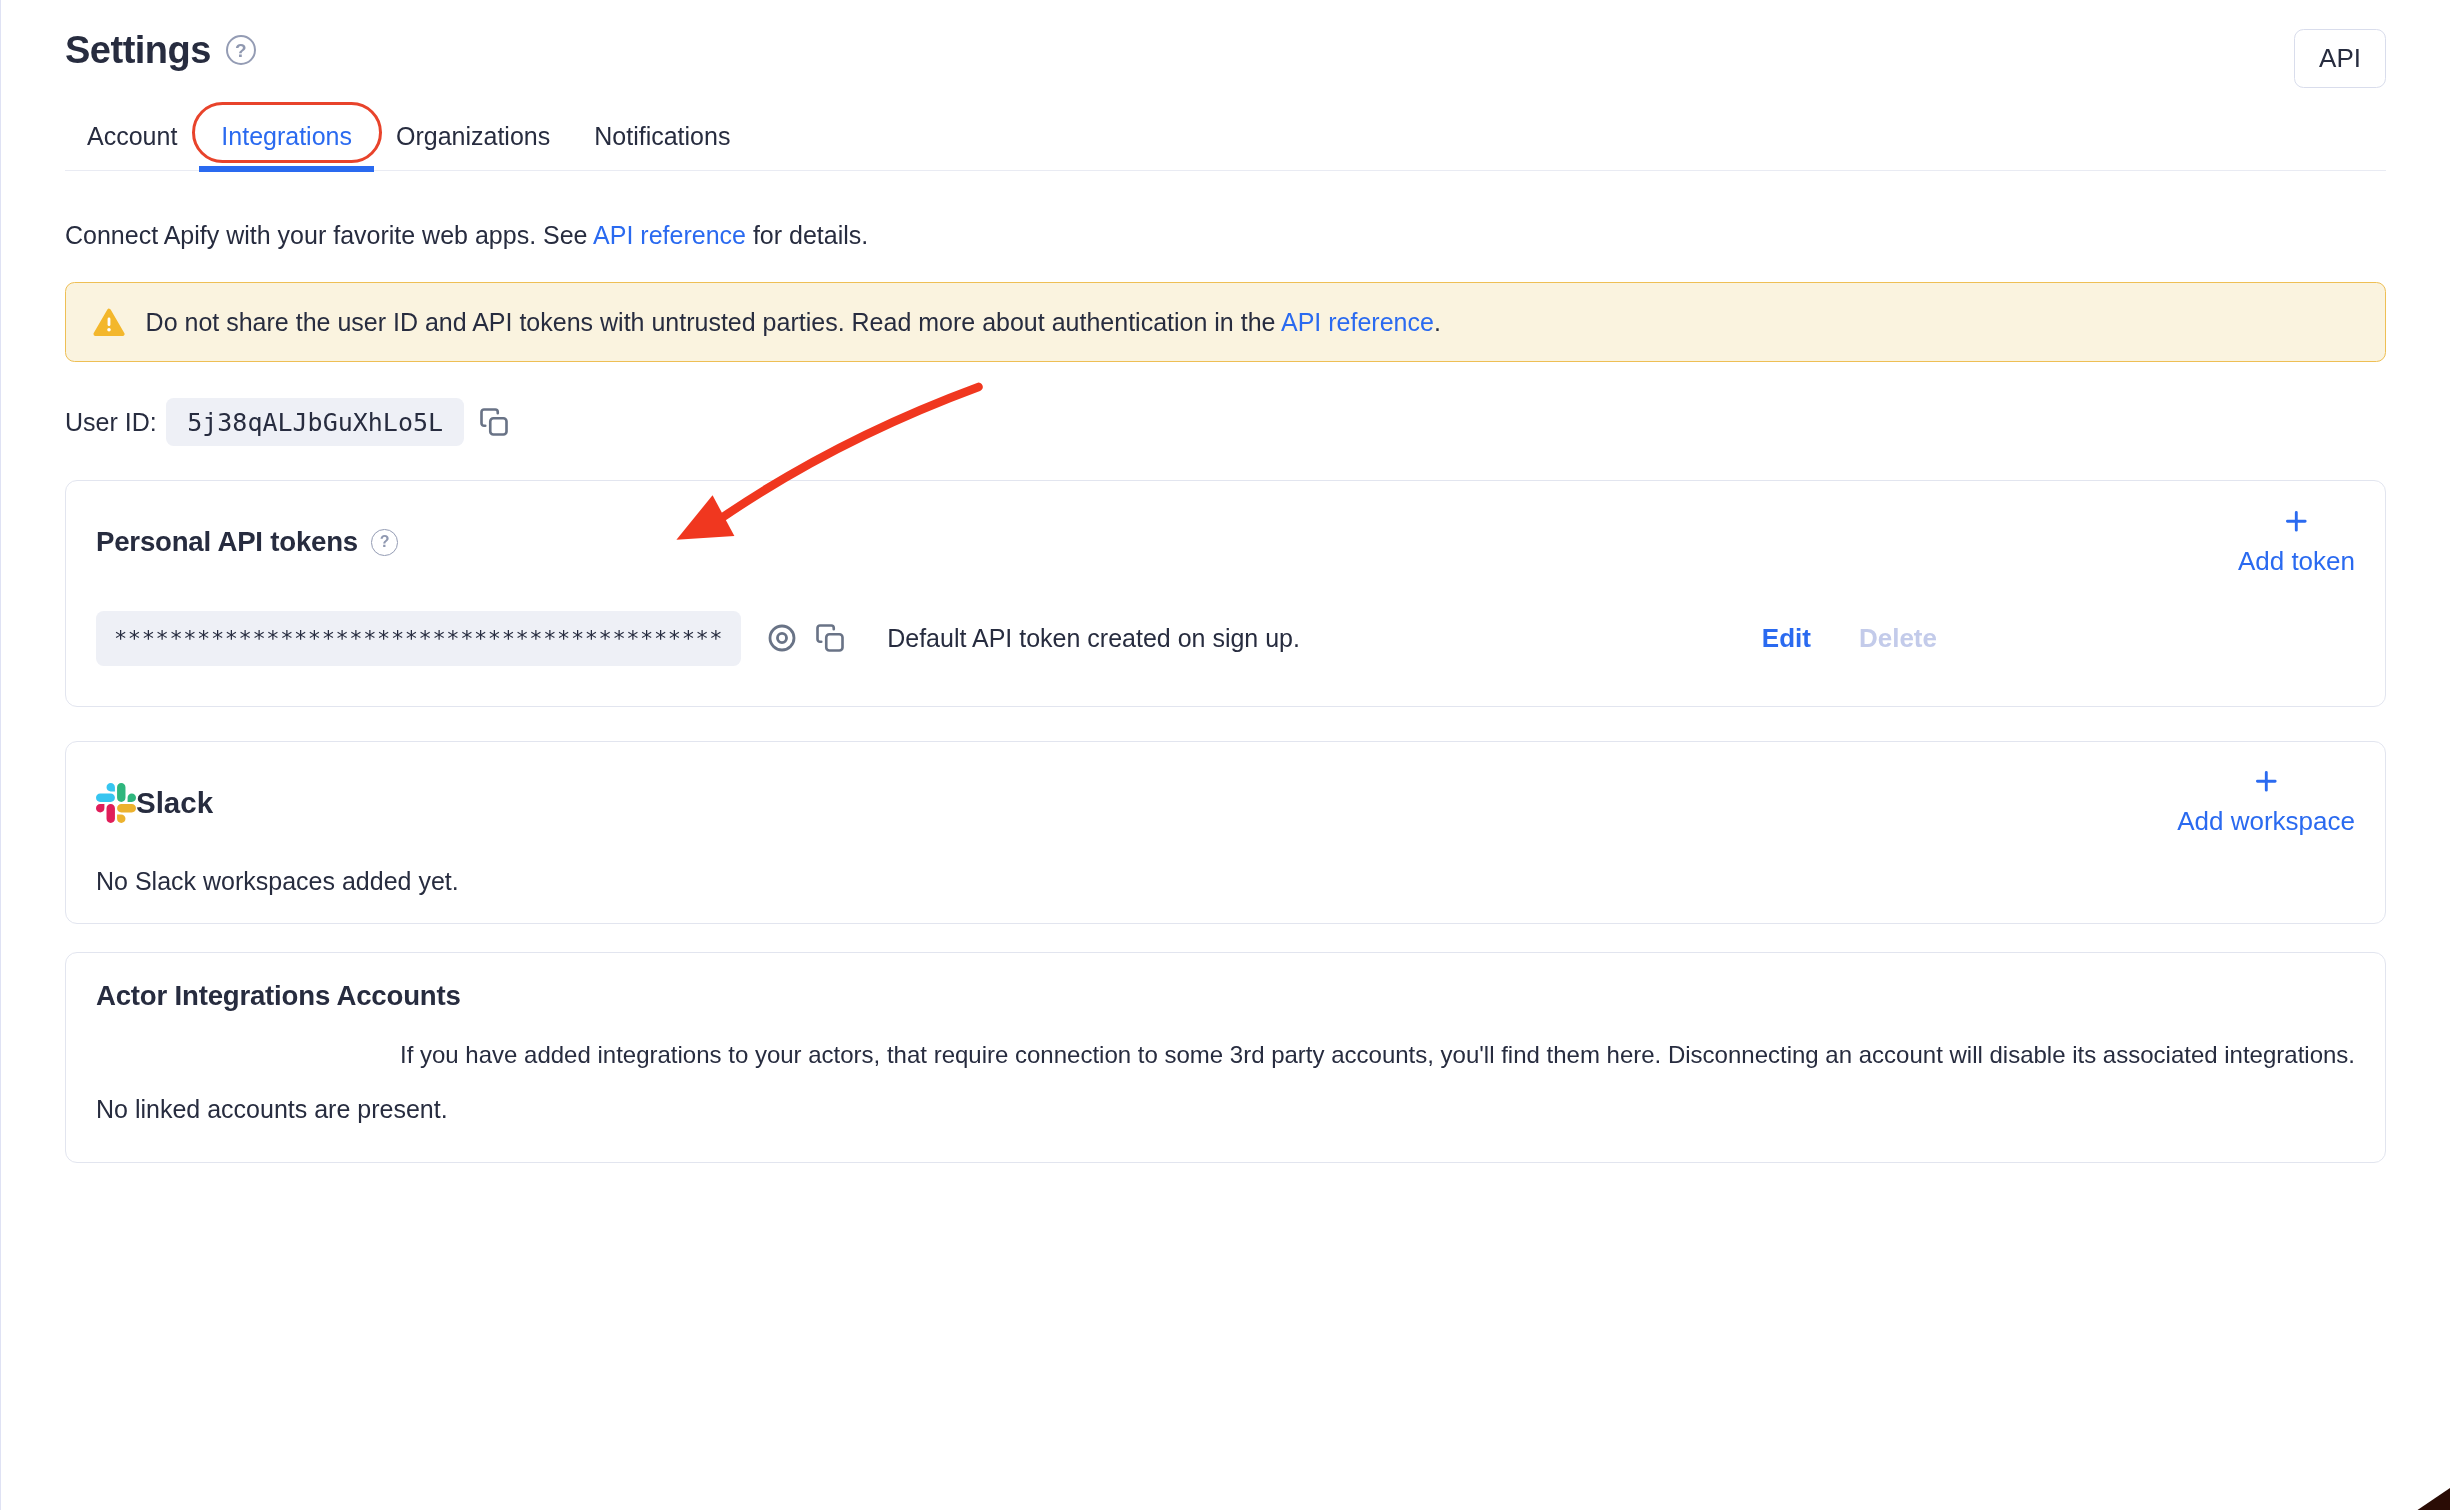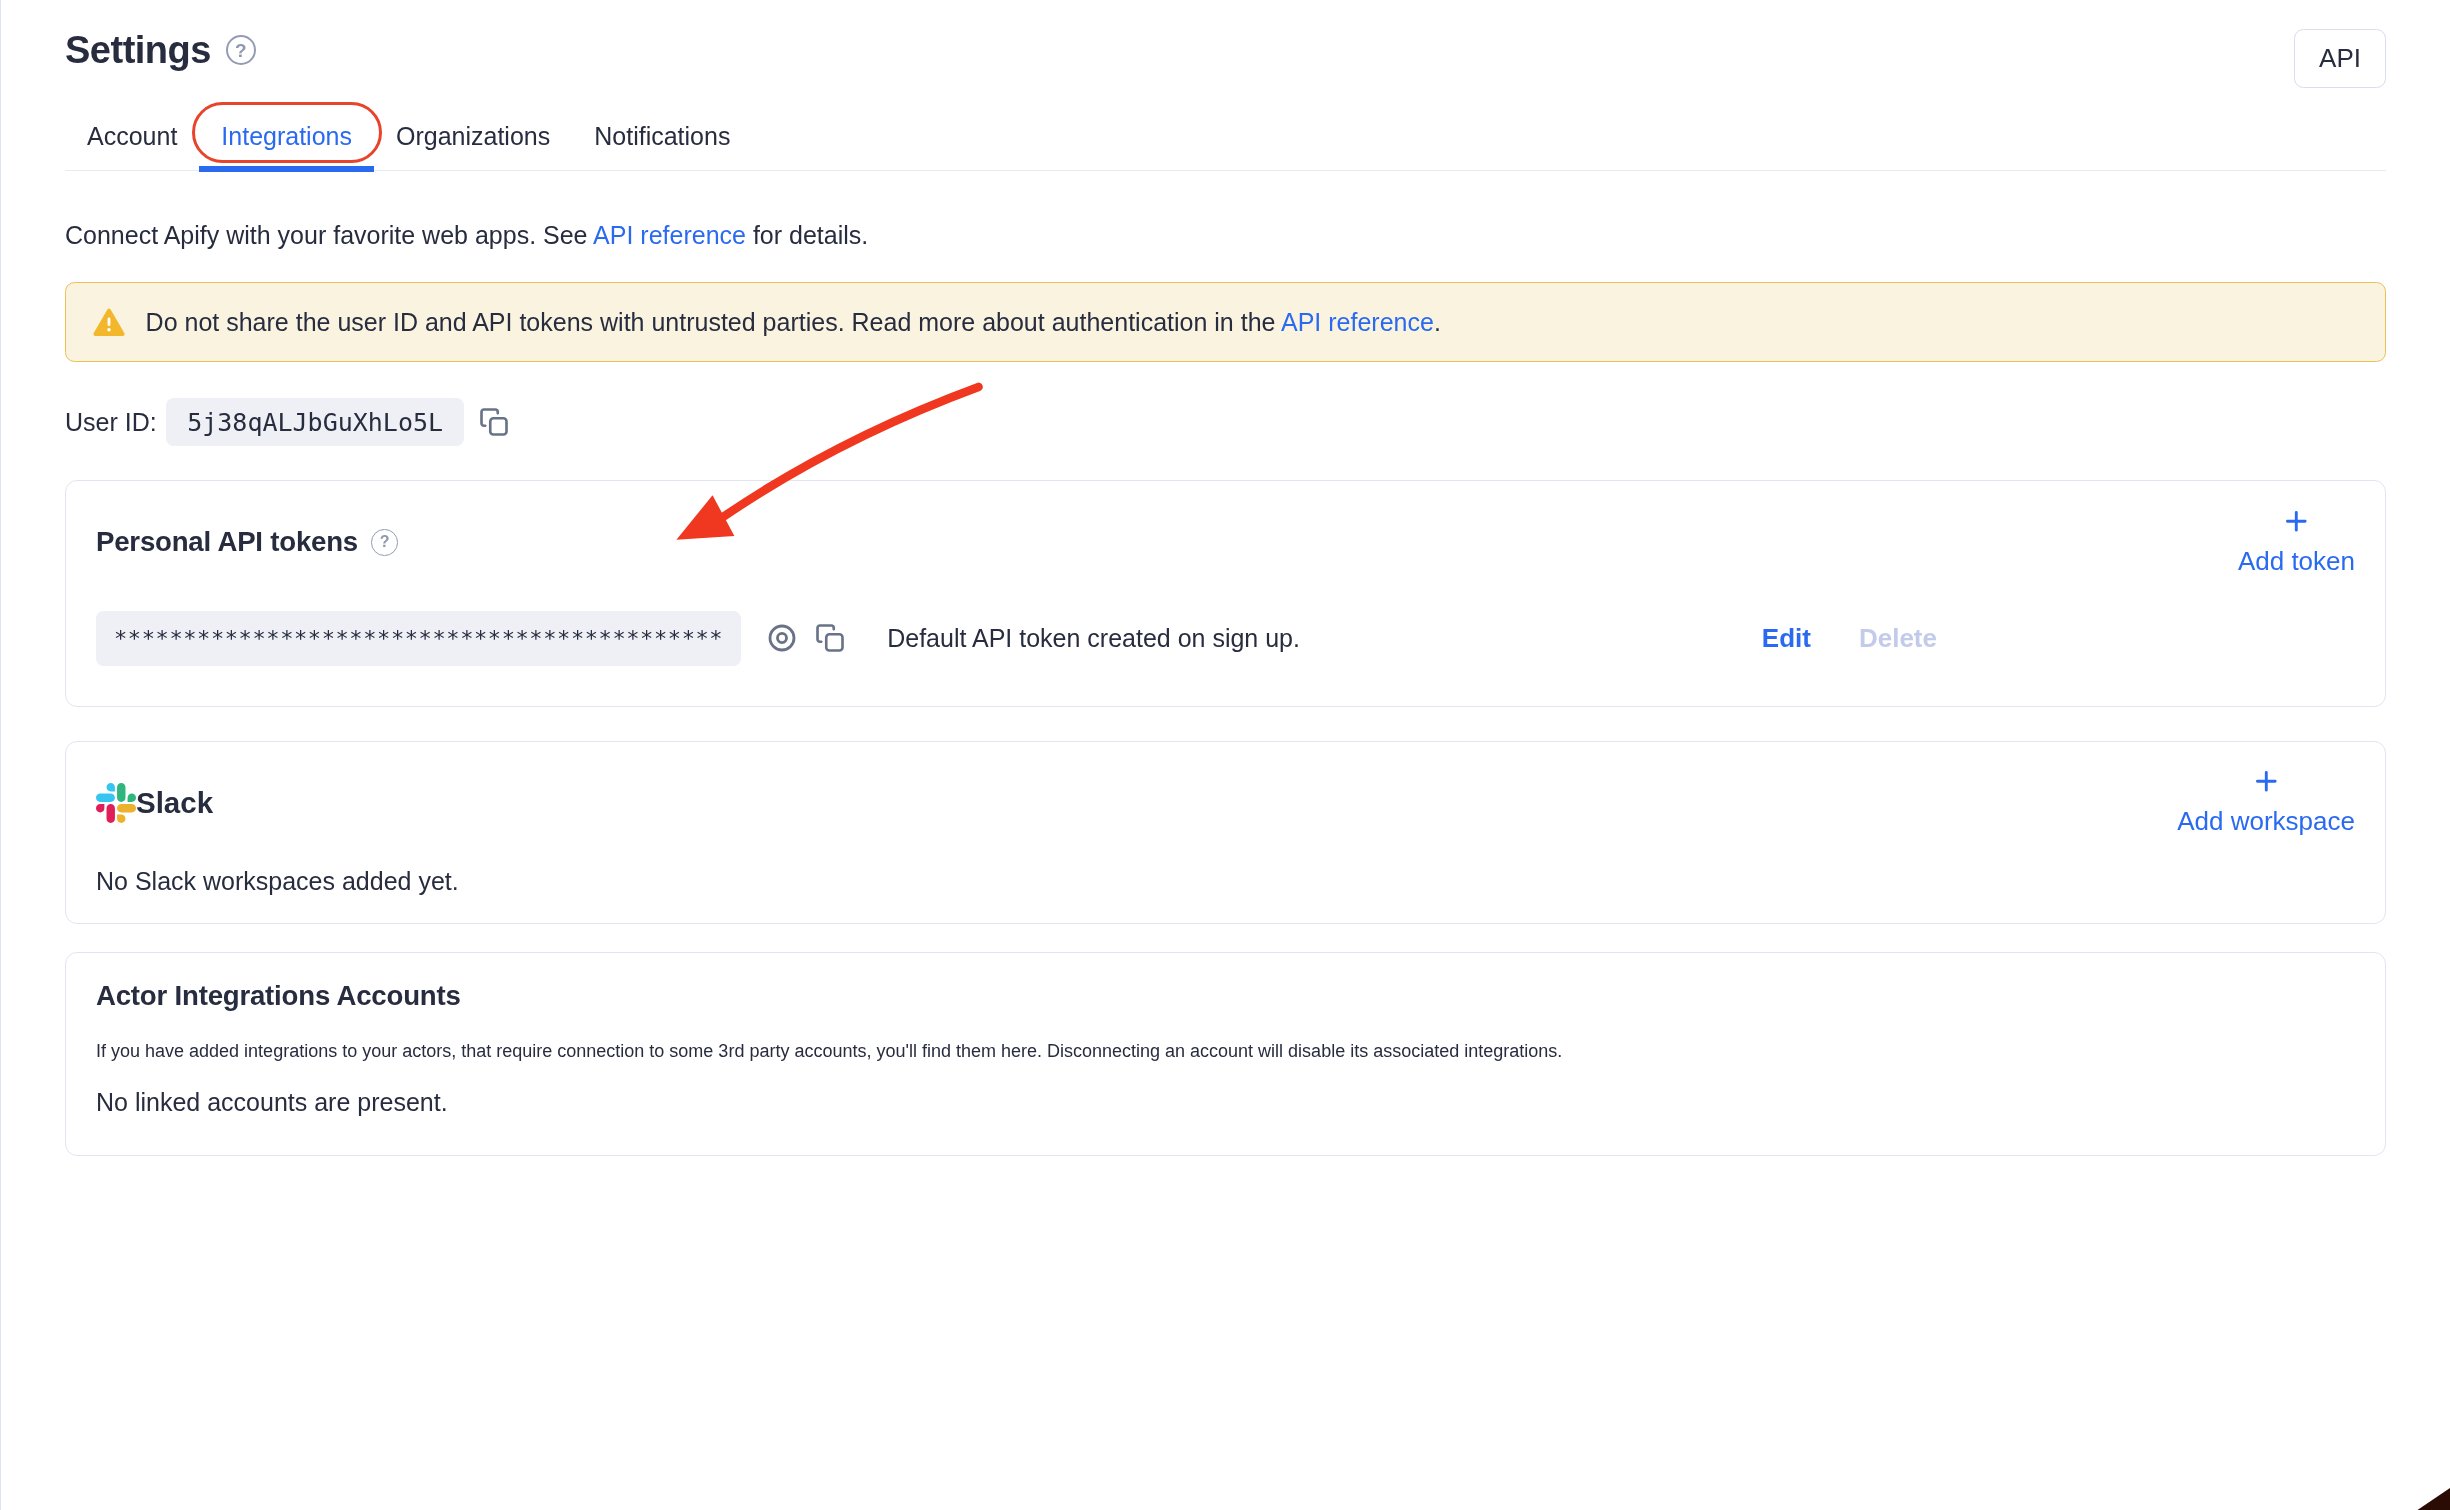--- a/index.html
+++ b/index.html
@@ -79,21 +79,21 @@
   .token-actions { margin-left:auto; margin-right:418px; display:flex; gap:48px; }
   .txt-btn { background:none; border:none; font-size:26px; font-weight:600; cursor:pointer; font-family:"Liberation Sans", sans-serif; }
   .txt-btn.edit { color:#2a6af0; }
   .txt-btn.delete { color:#c3cbea; cursor:default; }
   
   .slack-title-row { display:flex; align-items:center; }
   .slack-title { font-size:29.5px; font-weight:700; }
   .card-empty { margin-top:30px; font-size:25px; }
   
   .card.actor { margin-top:28.5px; padding-bottom:38px; }
-  .card-desc { margin-top:28.5px; font-size:18px; }
+  .card-desc { margin-top:28.5px; font-size:24px;text-align:right; }
   .card.actor .card-empty { margin-top:26.6px; }
   
   .arrow-overlay { position:absolute; left:0; top:0; width:2450px; height:1511px; pointer-events:none; z-index:6; }
   .corner-artifact {
     position:absolute; right:0; bottom:0; width:34px; height:23px;
     background:#2a0c05; clip-path:polygon(100% 0, 100% 100%, 0 100%);
   }
   svg.stroke-icon { stroke:#697386; fill:none; stroke-width:2.1; stroke-linecap:round; stroke-linejoin:round; }
 </style>
 </head>

